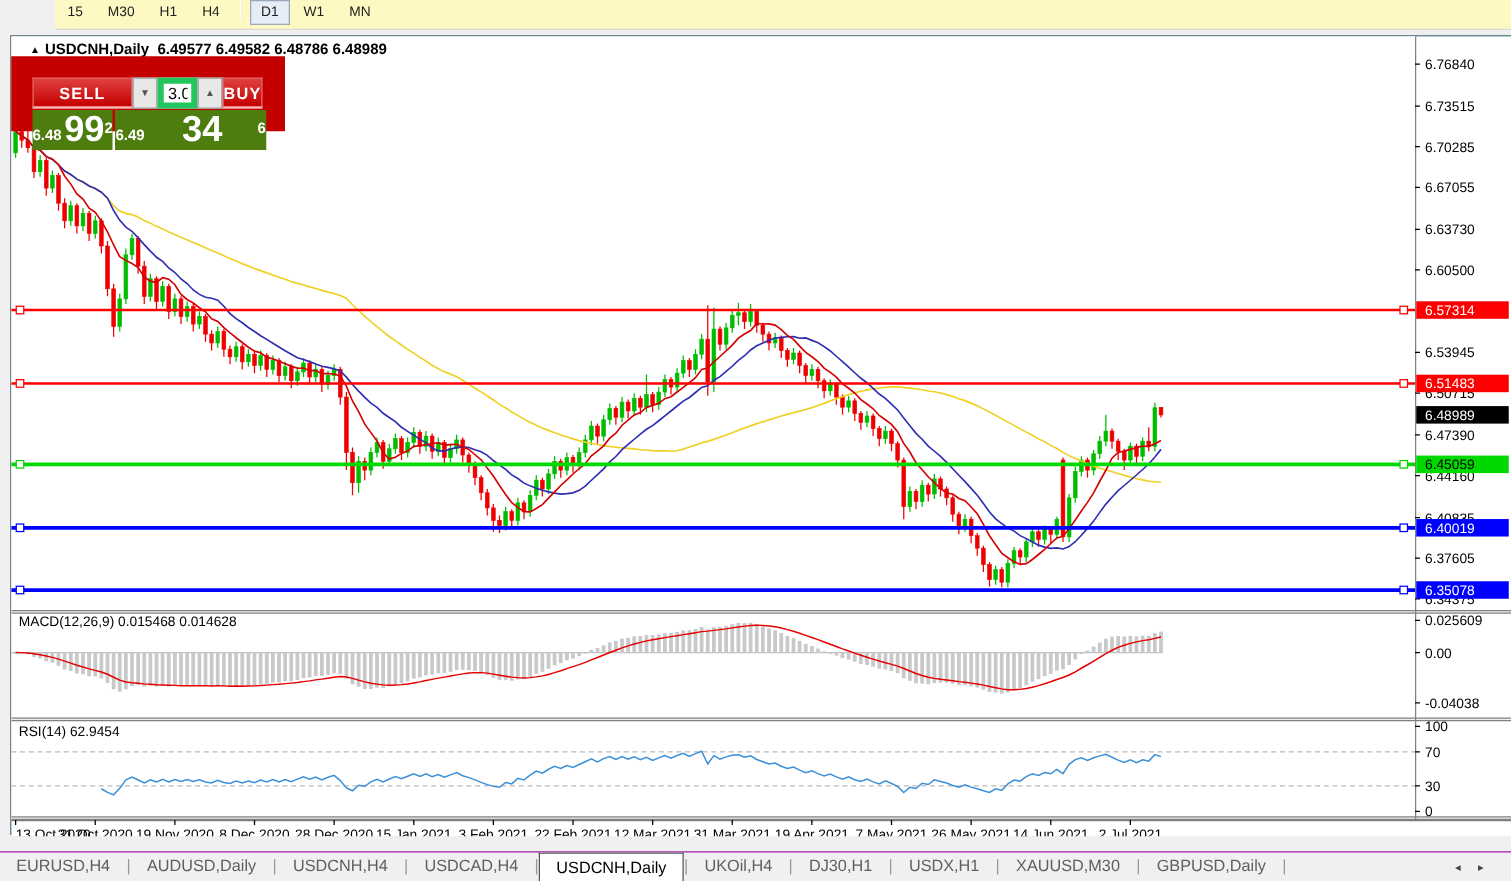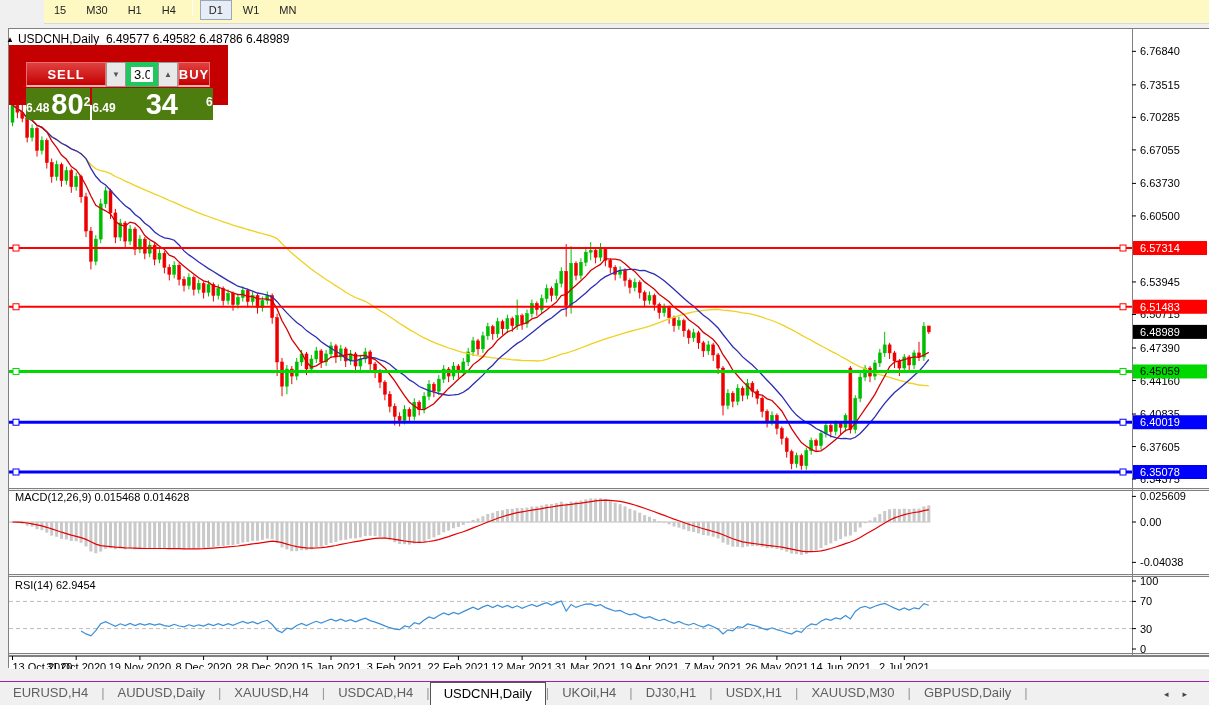--- a/index.html
+++ b/index.html
@@ -12,21 +12,21 @@
              border-bottom:1px solid #d9d9d9; display:flex; align-items:flex-start; font-size:11px; color:#222;margin-left:44px; }
   .tf-btn { padding:3px 8px; margin:0 1px; border:1px solid transparent; cursor:default; }
   .tf-btn.active { background:#e6edf7; border:1px solid #9aa7b8; }
   .tf-sep { width:1px; height:16px; background:#c8c8c8; border-right:1px solid #fff; margin:0 6px; }
 
   
   #chart-window { position:absolute; left:8px; top:28px; width:1201px; height:640px;
                   background:#0ea5e9; border:1px solid #808080; }
   #chart-svg { position:absolute; left:0; top:0; }
 
-  #chart-title { position:absolute; left:6px; top:32px; font-size:12px; color:#000; z-index:5; }
+  #chart-title { position:absolute; left:24px; top:32px; font-size:12px; color:#000; z-index:5;font-weight:bold; }
   #chart-title .tri { font-size:8px; vertical-align:1px; margin-right:4px; }
 
   
   #trade-panel { position:absolute; left:9px; top:45px; width:219px; height:60px; background:#c40000;
                  z-index:6; padding:17px; }
   #tp-row1 { display:flex; height:25px; }
   .tp-btn { color:#fff; font-size:13px; font-weight:bold; letter-spacing:1px; display:flex;
             align-items:center; justify-content:center; background:linear-gradient(#e04040,#c40000);
             border:1px solid #e87070; border-bottom:2px solid #f5b3b3; cursor:pointer; }
   #tp-sell-btn { width:80px; }
@@ -794,37 +794,37 @@
     <div id="tp-row1">
       <div class="tp-btn" id="tp-sell-btn">SELL</div>
       <div class="tp-spin">▼</div>
       <input id="tp-vol" value="3.00" style="">
       <div class="tp-spin">▲</div>
       <div class="tp-btn" id="tp-buy-btn">BUY</div>
     </div>
     <div id="tp-row2">
       <div class="tp-price">
         <span class="tp-small">6.48</span>
-          <span class="tp-big">80</span>
+          <span class="tp-big">99</span>
           <span class="tp-sup">2</span>
       </div>
       <div class="tp-price">
         <span class="tp-small">6.49</span>
           <span class="tp-big">34</span>
           <span class="tp-sup">6</span>
       </div>
     </div>
   </div>
 
   <div id="tabbar">
     <div class="tab">EURUSD,H4</div>
       <div class="tab-sep">|</div>
       <div class="tab">AUDUSD,Daily</div>
       <div class="tab-sep">|</div>
-      <div class="tab">XAUUSD,H4</div>
+      <div class="tab">USDCNH,H4</div>
       <div class="tab-sep">|</div>
       <div class="tab">USDCAD,H4</div>
       <div class="tab-sep">|</div>
       <div class="tab active">USDCNH,Daily</div>
       <div class="tab-sep">|</div>
       <div class="tab">UKOil,H4</div>
       <div class="tab-sep">|</div>
       <div class="tab">DJ30,H1</div>
       <div class="tab-sep">|</div>
       <div class="tab">USDX,H1</div>

